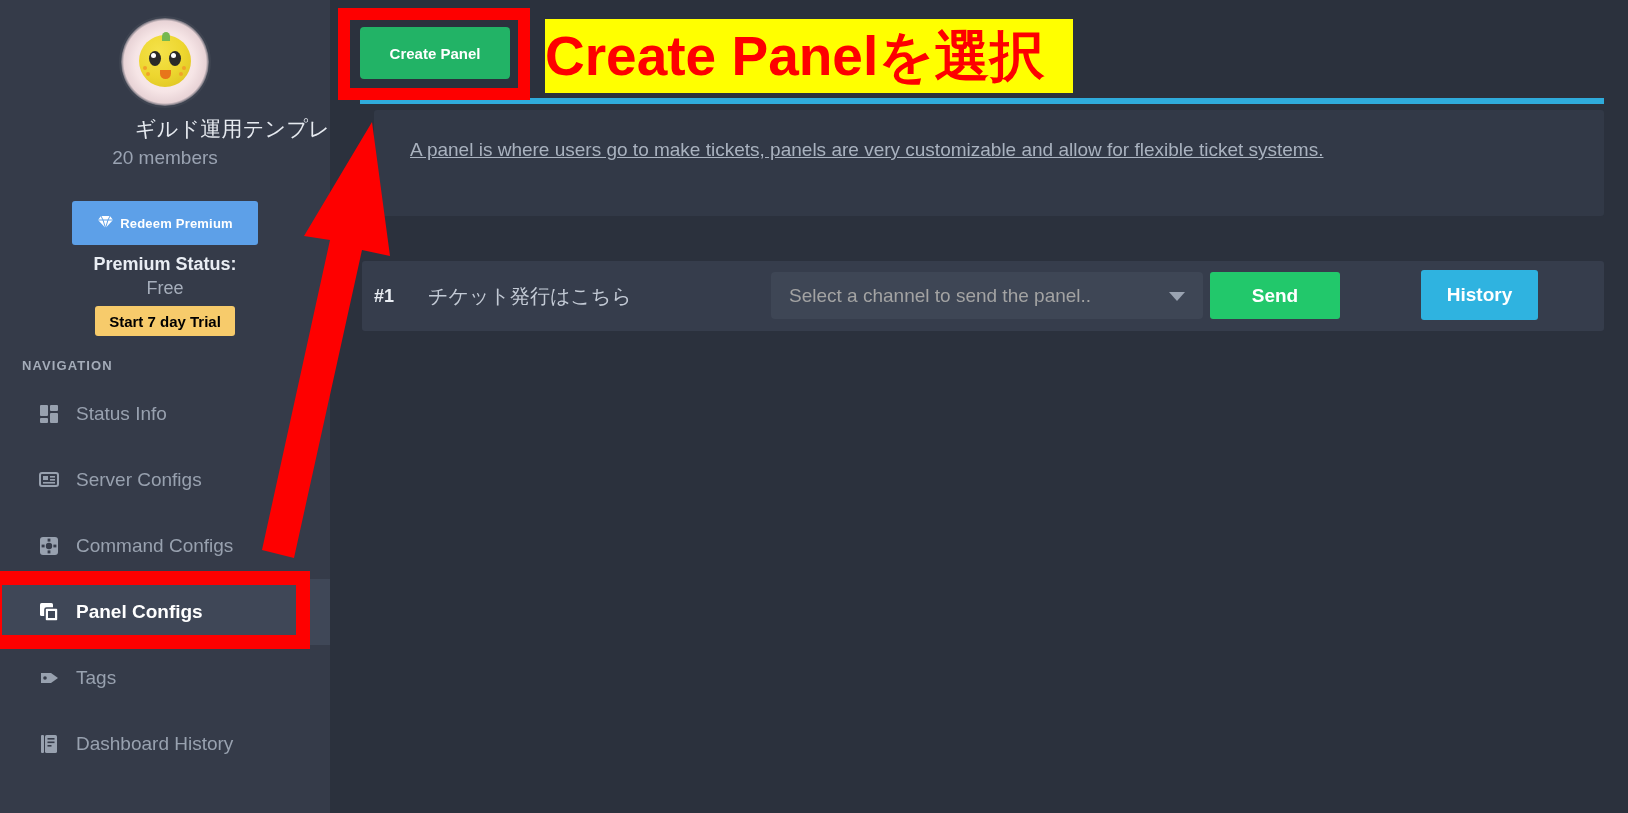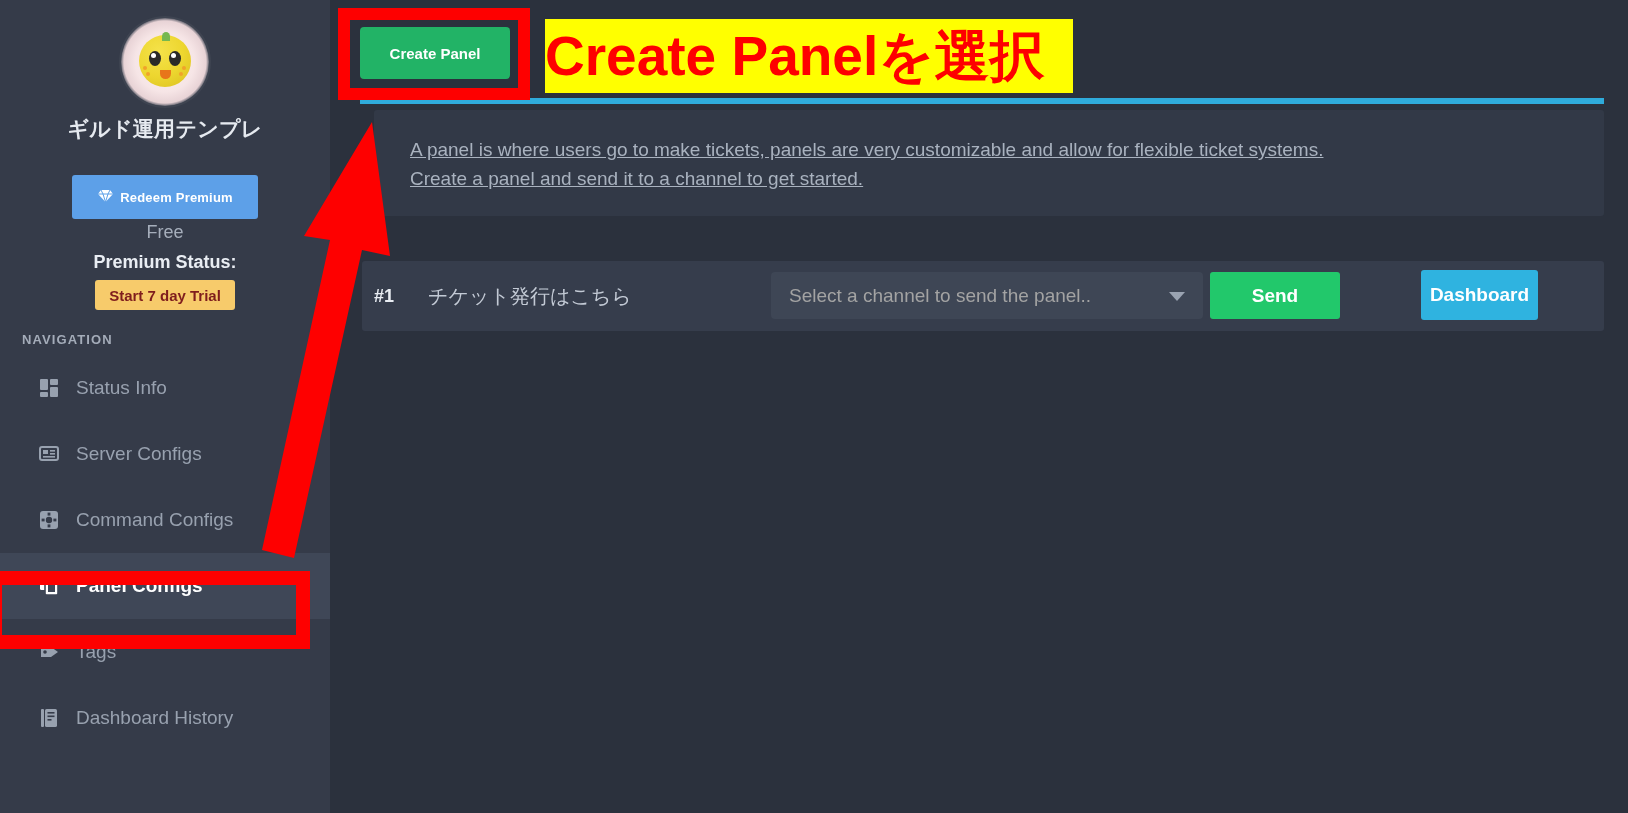--- a/index.html
+++ b/index.html
@@ -80,24 +80,24 @@
   .chick-tuft {
     position: absolute;
     left: 23px; top: -3px;
     width: 8px; height: 9px;
     background: #76b850;
     border-radius: 50% 50% 0 0;
   }
 
   #guild-name {
     margin-top: 9px;
-    text-align: center;
+    text-align: right;
     color: #e6eaf0;
     font-size: 21px;
-    font-weight: 700;
+    font-weight: 400;
     letter-spacing: 0.3px;
   }
   #member-count {
     margin-top: 4px;
     text-align: center;
     color: #9aa3b2;
     font-size: 19px;
   }
   #redeem-premium {
     display: block;
@@ -131,21 +131,21 @@
     text-align: center;
     color: #a6aebb;
     font-size: 18px;
   }
   #start-trial {
     display: block;
     margin: 7px auto 0 auto;
     width: 140px;
     height: 30px;
     background: #f7cb6b;
-    color: #7f1d1d;
+    color: #000000;
     border: none;
     border-radius: 3px;
     font-family: "Liberation Sans", sans-serif;
     font-size: 15px;
     font-weight: 700;
     cursor: pointer;
   }
   #nav-heading {
     margin: 22px 0 8px 22px;
     color: #a4acb9;
@@ -347,33 +347,34 @@
       <div class="chick-eye right"></div>
       <div class="chick-cheek l1"></div>
       <div class="chick-cheek l2"></div>
       <div class="chick-cheek r1"></div>
       <div class="chick-cheek r2"></div>
       <div class="chick-beak"></div>
     </div>
   </div>
 
   <div id="guild-name">ギルド運用テンプレ</div>
+  <div id="member-count">20 members</div>
 
   <button id="redeem-premium">
     <span class="gem">
       <svg width="17" height="14" viewBox="0 0 17 14">
         <path d="M4 1 H13 L16 5 L8.5 13 L1 5 Z" fill="#ffffff"></path>
         <path d="M1 5 H16" stroke="#5da0e8" stroke-width="1"></path>
         <path d="M4 1 L6 5 L8.5 13 L11 5 L13 1" stroke="#5da0e8" stroke-width="1" fill="none"></path>
       </svg>
     </span><span>Redeem Premium</span>
   </button>
 
+  <div id="premium-status-label">Premium Status:</div>
   <div id="premium-status-value">Free</div>
-  <div id="premium-status-label">Premium Status:</div>
 
   <button id="start-trial">Start 7 day Trial</button>
 
   <div id="nav-heading">NAVIGATION</div>
 
   <div class="nav-item">
     <span class="nav-icon">
       <svg width="20" height="20" viewBox="0 0 20 20">
         <rect x="1" y="1" width="8" height="11" rx="1" fill="#98a1af"></rect>
         <rect x="11" y="1" width="8" height="6" rx="1" fill="#98a1af"></rect>
@@ -448,36 +449,35 @@
 </div>
 
 <div id="content">
 
   <button id="create-panel-btn">Create Panel</button>
 
   <div id="divider-line"></div>
 
   <div id="info-card">
     <div class="info-line">A panel is where users go to make tickets, panels are very customizable and allow for flexible ticket systems.</div>
-    <div class="info-line">Create a panel and send it to a channel to get started.</div>
   </div>
 
 </div>
 
 <div id="panel-row">
   <div id="panel-number">#1</div>
   <div id="panel-title">チケット発行はこちら</div>
 
   <div id="channel-select">
     <span class="sel-text">Select a channel to send the panel..</span>
     <span class="caret"></span>
   </div>
 
   <button id="send-btn">Send</button>
-  <button id="settings-btn">Dashboard</button>
+  <button id="settings-btn">History</button>
 </div>
 
 <div id="anno-box-create"></div>
 <div id="anno-box-nav"></div>
 
 <div id="anno-text-box">
   <span id="anno-text">Create Panelを選択</span>
 </div>
 
 <svg id="anno-arrow" viewBox="0 0 1628 813">

